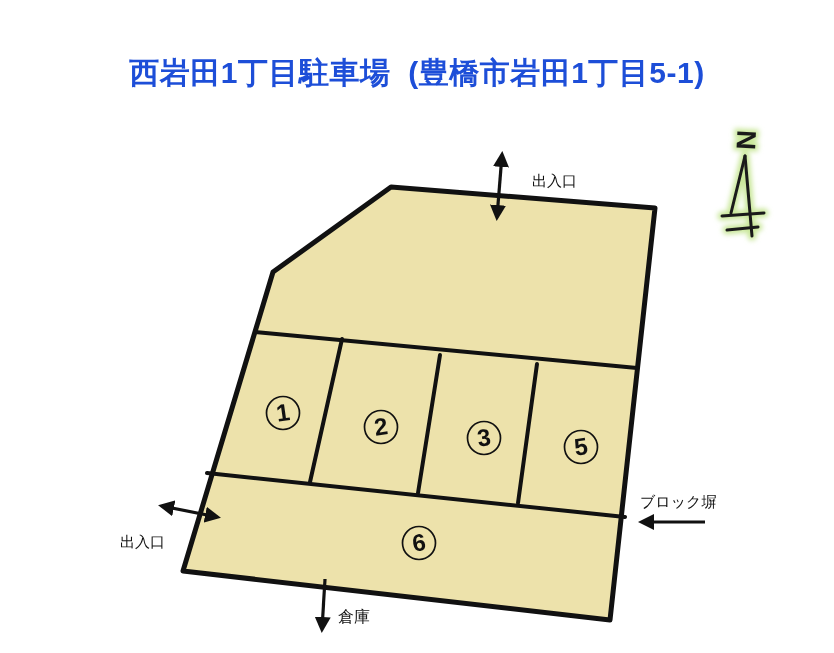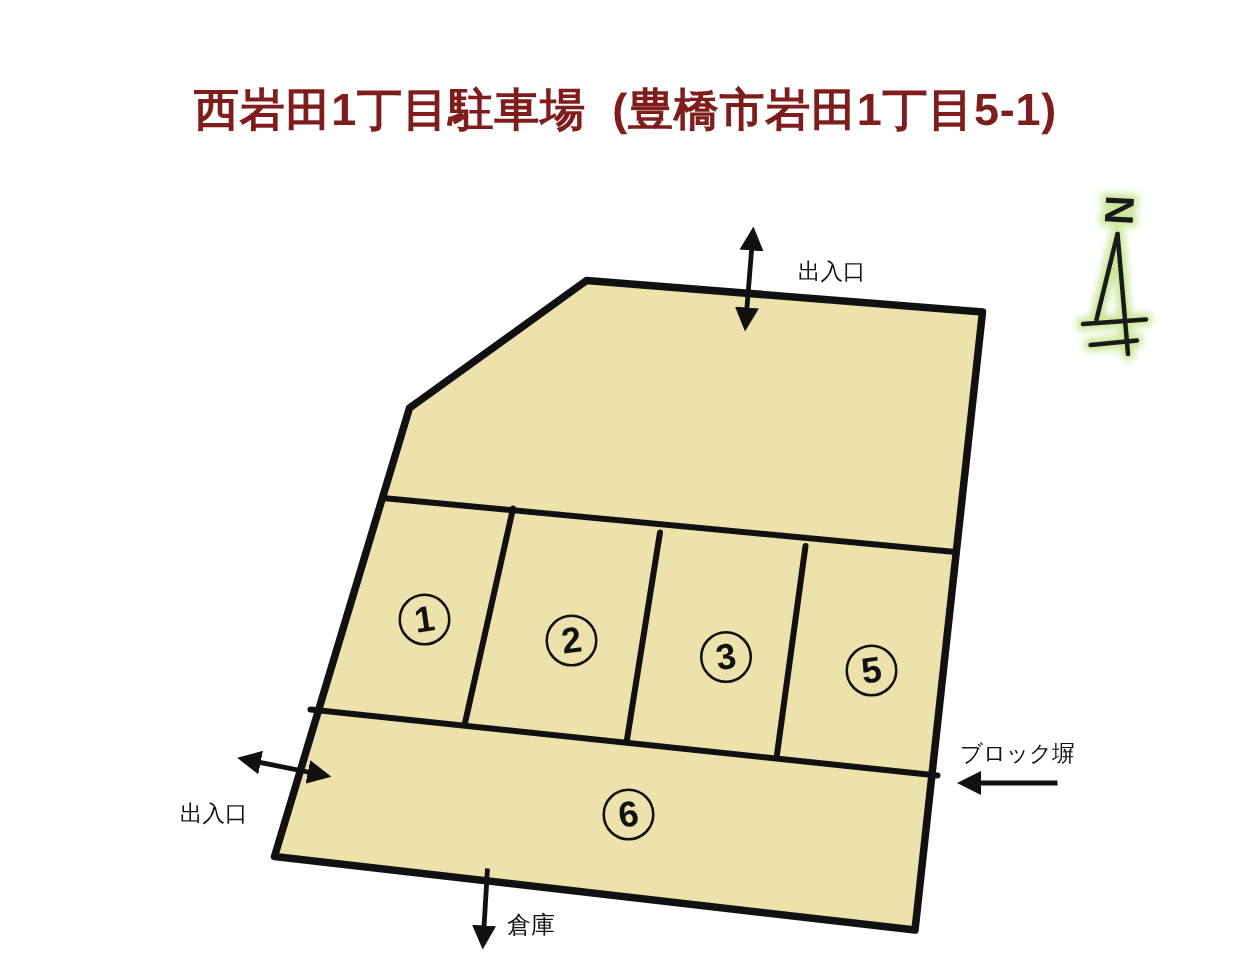--- a/index.html
+++ b/index.html
@@ -18,21 +18,21 @@
     background: #ffffff;
   }
   .title {
     position: absolute;
     top: 53px;
     left: 0;
     width: 100%;
     text-align: center;
     font-size: 30px;
     font-weight: bold;
-    color: #7f1d1d;
+    color: #1d4ed8;
     white-space: pre;
     letter-spacing: 0.5px;
   }
   svg.diagram {
     position: absolute;
     left: 0;
     top: 0;
   }
   .map-label {
     font-family: "Liberation Sans", sans-serif;

